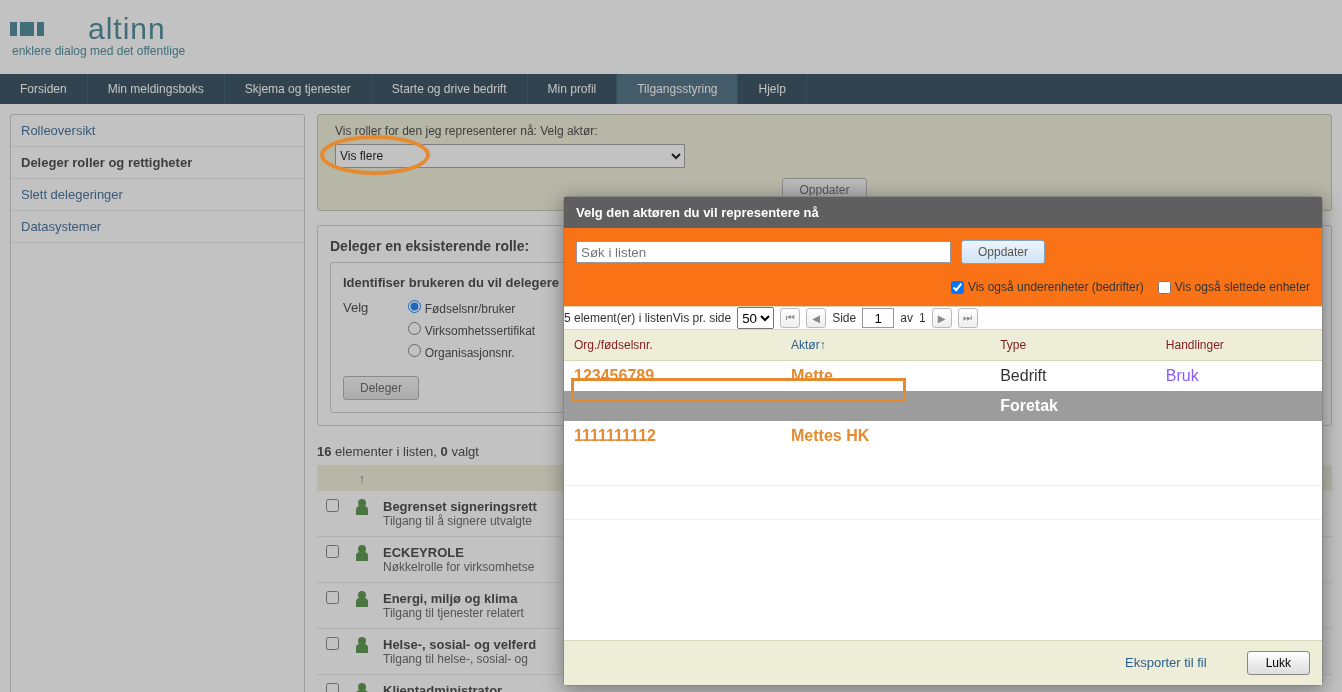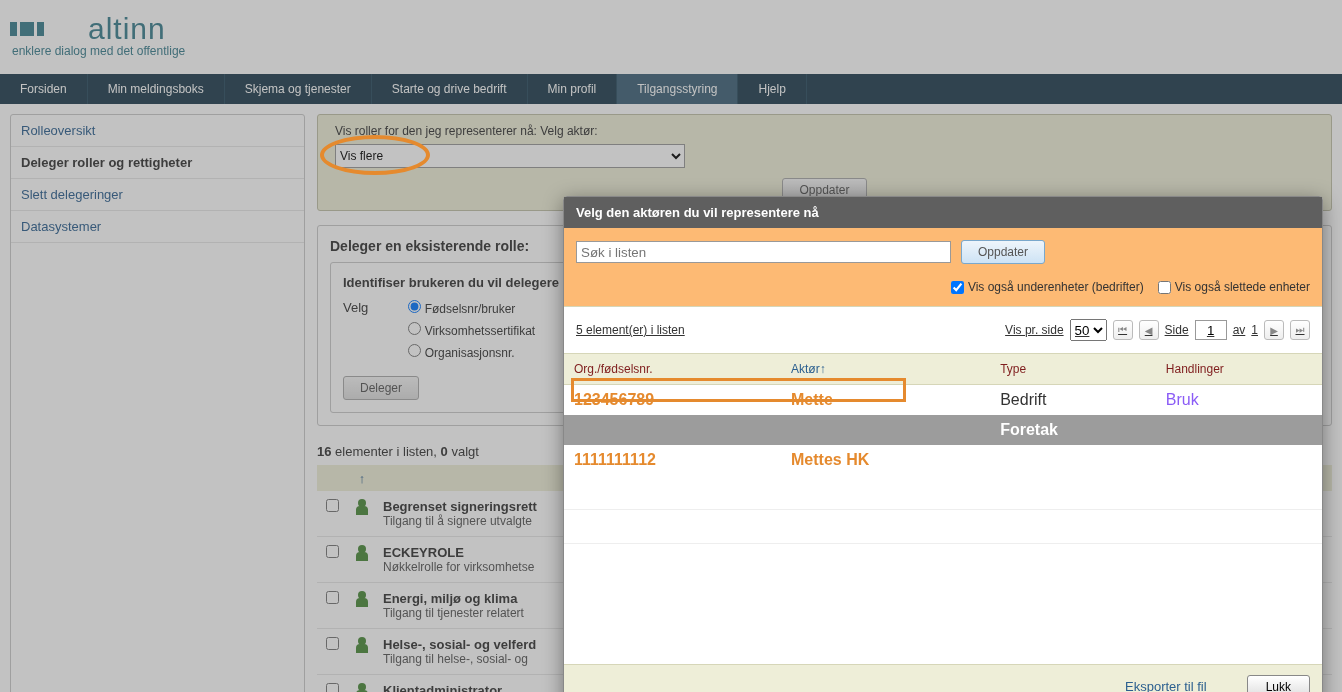--- a/index.html
+++ b/index.html
@@ -54,27 +54,27 @@
 
 
 .ellipse { position: absolute; border: 4px solid #e58a2e; border-radius: 50%; z-index: 60; pointer-events: none; }
 .ellipse1 { left: 320px; top: 135px; width: 110px; height: 40px; }
 .ellipse2 { left: 565px; top: 253px; width: 100px; height: 36px; }
 .highlight-box { position: absolute; border: 3px solid #e58a2e; z-index: 110; pointer-events: none; left: 571px; top: 378px; width: 335px; height: 24px; }
 
 
 .dialog { position: absolute; left: 563px; top: 196px; width: 760px; background: #fff; border: 1px solid #888; box-shadow: 0 4px 20px rgba(0,0,0,0.4); z-index: 100; border-radius: 4px; }
 .dialog-header { background: #5f5f5f; color: #fff; padding: 8px 12px; font-weight: bold; font-size: 13px; }
-.dialog-search { background: #fdba74; padding: 12px; border-bottom: 1px solid #d6d6b8; }
+.dialog-search { background: #f97316; padding: 12px; border-bottom: 1px solid #d6d6b8; }
 .dialog-search-row { display: flex; gap: 10px; align-items: center; }
 .dialog-search input[type=text] { width: 375px; height: 22px; border: 1px solid #999; padding: 0 4px; }
 .cb-row { margin-top: 16px; font-size: 12px; display: flex; gap: 14px; align-items: center; justify-content: flex-end; }
 .cb-row label { display: flex; align-items: center; gap: 4px; }
 
-.dialog-meta { padding: 12px; display: flex; justify-content: space-between; align-items: center; font-size: 12px; text-decoration: underline; }
+.dialog-meta { display: flex; align-items: center; font-size: 12px; }
 .pager { display: flex; align-items: center; gap: 6px; }
 .pager select { height: 22px; }
 .pager input { width: 32px; height: 20px; text-align: center; border: 1px solid #999; }
 .pg-btn { width: 20px; height: 20px; border: 1px solid #bbb; background: linear-gradient(#fff,#eee); border-radius: 3px; display: inline-flex; align-items: center; justify-content: center; font-size: 10px; color: #888; cursor: pointer; }
 
 .dialog-table { width: 100%; border-collapse: collapse; }
 .dialog-table thead { background: #eeeed8; }
 .dialog-table th { text-align: left; padding: 8px 10px; font-size: 12px; font-weight: normal; color: #7f1d1d; border-top: 1px solid #d6d6b8; border-bottom: 1px solid #d6d6b8; }
 .dialog-table th.aktor { color: #2b5f8f; }
 .dialog-table td { padding: 6px 10px; font-size: 16px; }

